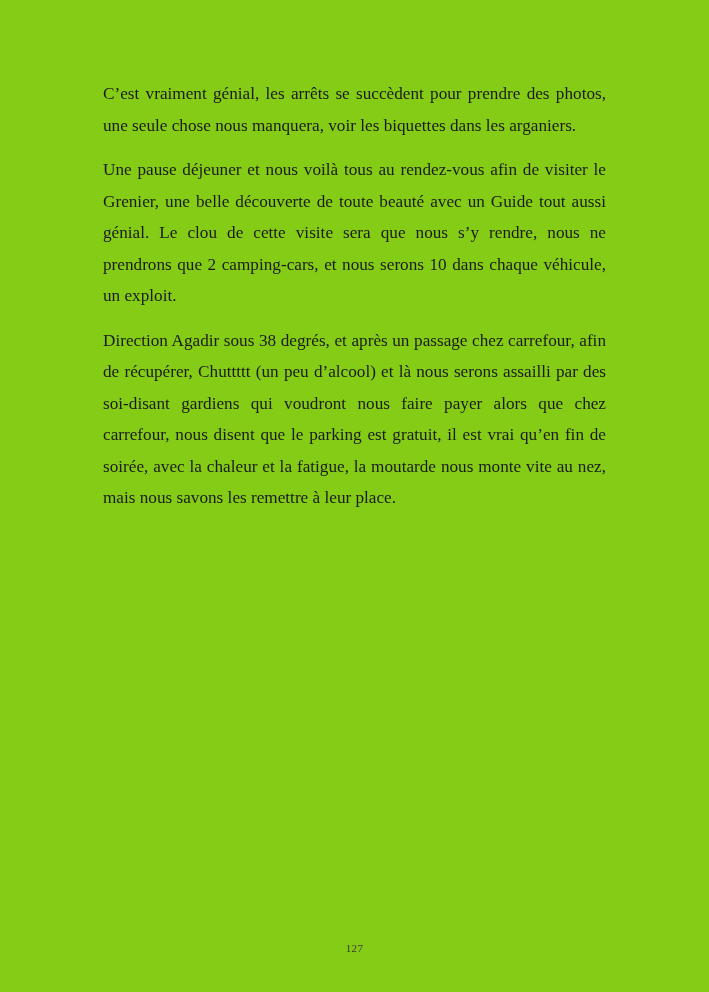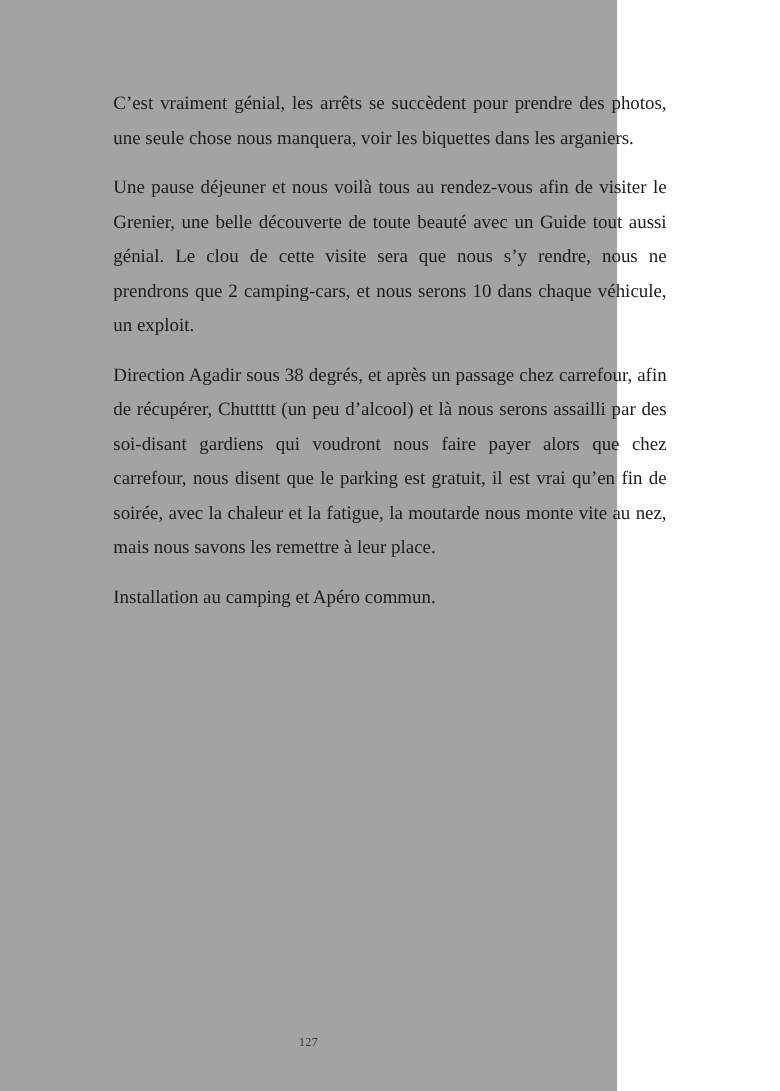--- a/index.html
+++ b/index.html
@@ -12,23 +12,23 @@
     height: 992px;
     font-family: "Liberation Serif", "DejaVu Serif", serif;
     color: #1a1a1a;
     position: relative;
     overflow: hidden;
   }
   .page {
     position: absolute;
     top: 0;
     left: 0;
-    width: 561px;
+    width: 709px;
     height: 992px;
-    background: #a3a3a3;
+    background: #84cc16;
   }
   .content {
     position: absolute;
     left: 103px;
     top: 78px;
     width: 503px;
   }
   .para {
     font-size: 17.2px;
     line-height: 31.5px;
@@ -55,18 +55,17 @@
 </style>
 </head>
 <body>
 
 <div class="page">
 
   <div class="content">
     <p class="para">C’est vraiment génial, les arrêts se succèdent pour prendre des photos, une seule chose nous manquera, voir les biquettes dans les arganiers.</p>
     <p class="para">Une pause déjeuner et nous voilà tous au rendez-vous afin de visiter le Grenier, une belle découverte de toute beauté avec un Guide tout aussi génial. Le clou de cette visite sera que nous s’y rendre, nous ne prendrons que 2 camping-cars, et nous serons 10 dans chaque véhicule, un exploit.</p>
     <p class="para">Direction Agadir sous 38 degrés, et après un passage chez carrefour, afin de récupérer, Chuttttt (un peu d’alcool) et là nous serons assailli par des soi-disant gardiens qui voudront nous faire payer alors que chez carrefour, nous disent que le parking est gratuit, il est vrai qu’en fin de soirée, avec la chaleur et la fatigue, la moutarde nous monte vite au nez, mais nous savons les remettre à leur place.</p>
-    <p class="para">Installation au camping et Apéro commun.</p>
   </div>
 
   <div class="folio">127</div>
 
 </div>
 
 </body></html>

